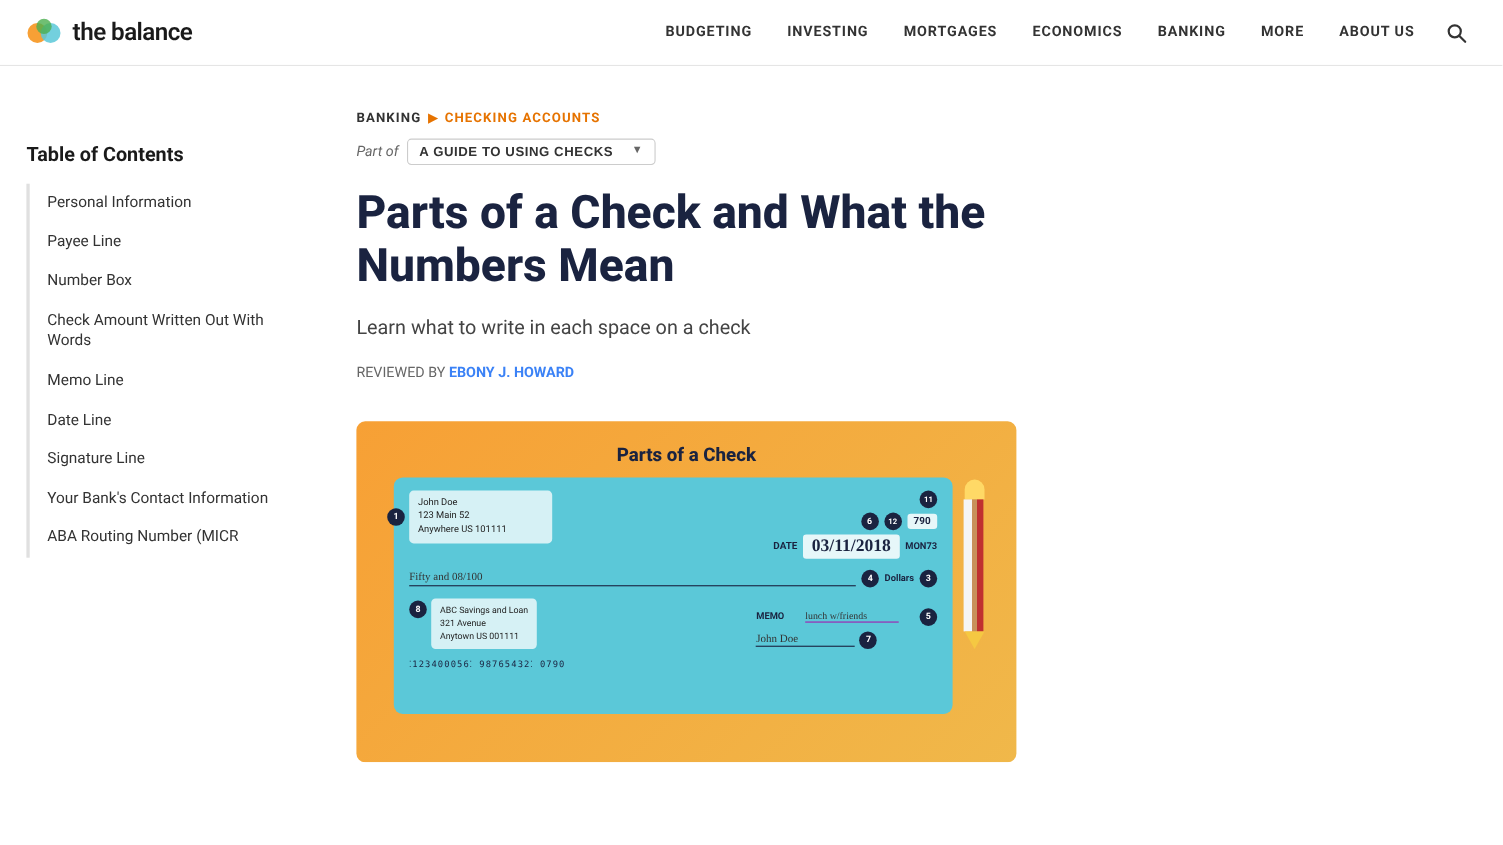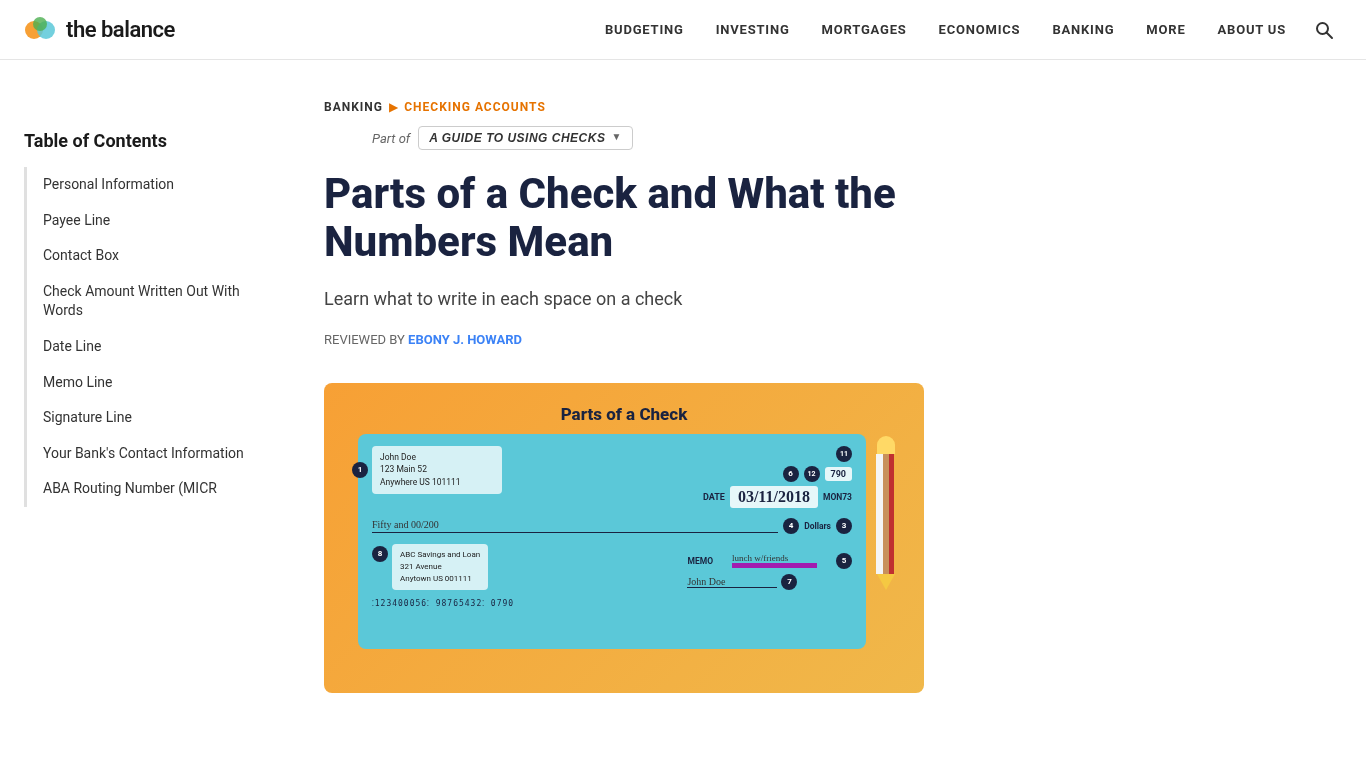--- a/index.html
+++ b/index.html
@@ -124,42 +124,40 @@
       color: #e67300;
       text-transform: uppercase;
     }
 
     
     .part-of-row {
       display: flex;
       align-items: center;
       gap: 8px;
       margin-bottom: 20px;
-      margin-left: 48px;
     }
     .part-of-label {
       font-size: 13px;
       color: #666;
       font-style: italic;
     }
     .part-of-badge {
       background: #fff;
       border: 1px solid #ccc;
       border-radius: 4px;
       padding: 4px 10px;
       font-size: 12px;
       font-weight: 700;
       letter-spacing: 0.5px;
       color: #333;
       text-transform: uppercase;
       display: flex;
       align-items: flex-start;
-      gap: 6px;
+      gap: 17px;
       cursor: pointer;
-      font-style: italic;
     }
     .part-of-badge .chevron { font-size: 10px; color: #666; }
 
     
     .article-title {
       font-size: 42px;
       font-weight: 800;
       color: #1a2340;
       line-height: 1.15;
       margin-bottom: 18px;
@@ -237,30 +235,30 @@
   <aside class="sidebar">
     <h2 class="toc-title">Table of Contents</h2>
     <ul class="toc-list">
       <li>
         <a href="#">Personal Information</a>
       </li>
       <li>
         <a href="#">Payee Line</a>
       </li>
       <li>
-        <a href="#">Contact Box</a>
+        <a href="#">Number Box</a>
       </li>
       <li>
         <a href="#">Check Amount Written Out With Words</a>
       </li>
       <li>
+        <a href="#">Memo Line</a>
+      </li>
+      <li>
         <a href="#">Date Line</a>
-      </li>
-      <li>
-        <a href="#">Memo Line</a>
       </li>
       <li>
         <a href="#">Signature Line</a>
       </li>
       <li>
         <a href="#">Your Bank's Contact Information</a>
       </li>
       <li>
         <a href="#">ABA Routing Number (MICR</a>
       </li>
@@ -331,21 +329,21 @@
               <div style="display:flex; align-items:center; gap:5px; font-size:9px; font-weight:700; color:#1a2340;">
                 <span>DATE</span>
                 <span style="background:rgba(255,255,255,0.85); border-radius:3px; padding:2px 8px; font-family:cursive; font-size:16px;">03/11/2018</span>
                 <span style="font-size:8.5px;">MON73</span>
               </div>
             </div>
           </div>
 
 
           <div style="display:flex; align-items:center; gap:5px; margin-bottom:10px;">
-            <span style="font-family:cursive; font-size:10px; flex:1; border-bottom:1px solid #1a2340; padding-bottom:2px;">Fifty and 00/200</span>
+            <span style="font-family:cursive; font-size:10px; flex:1; border-bottom:1px solid #1a2340; padding-bottom:2px;">Fifty and 08/100</span>
 
             <div style="width:16px; height:16px; background:#1a2340; color:#fff; border-radius:50%; font-size:8px; font-weight:700; display:flex; align-items:center; justify-content:center;">4</div>
             <span style="font-size:8.5px; color:#1a2340; font-weight:700;">Dollars</span>
 
             <div style="width:16px; height:16px; background:#1a2340; color:#fff; border-radius:50%; font-size:8px; font-weight:700; display:flex; align-items:center; justify-content:center;">3</div>
           </div>
 
           <div style="display:flex; justify-content:space-between; align-items:flex-end;">
 
             <div style="display:flex; align-items:flex-start; gap:4px;">
@@ -353,21 +351,21 @@
               <div style="background:rgba(255,255,255,0.75); border-radius:4px; padding:5px 8px; font-size:8px; color:#222; line-height:1.5;">
                 <div>ABC Savings and Loan</div>
                 <div>321 Avenue</div>
                 <div>Anytown US 001111</div>
               </div>
             </div>
 
             <div style="display:flex; flex-direction:column; gap:5px; align-items:flex-start;">
               <div style="display:flex; align-items:center; gap:19px;">
                 <span style="font-size:8.5px; font-weight:700; color:#1a2340;">MEMO</span>
-                <span style="font-family:cursive; font-size:9px; border-bottom:5px solid #a21caf; width:85px;">lunch w/friends</span>
+                <span style="font-family:cursive; font-size:9px; border-bottom:1px solid #a21caf; width:85px;">lunch w/friends</span>
                 <div style="width:16px; height:16px; background:#1a2340; color:#fff; border-radius:50%; font-size:8px; font-weight:700; display:flex; align-items:center; justify-content:center;">5</div>
               </div>
               <div style="display:flex; align-items:center; gap:4px;">
                 <span style="font-family:cursive; font-size:10px; border-bottom:1px solid #1a2340; width:90px;">John Doe</span>
                 <div style="width:16px; height:16px; background:#1a2340; color:#fff; border-radius:50%; font-size:8px; font-weight:700; display:flex; align-items:center; justify-content:center;">7</div>
               </div>
             </div>
           </div>
 
           <div style="margin-top:7px; font-size:8px; color:#1a2340; font-family:monospace; letter-spacing:1px;">⁚123400056⁚  98765432⁚  0790</div>

